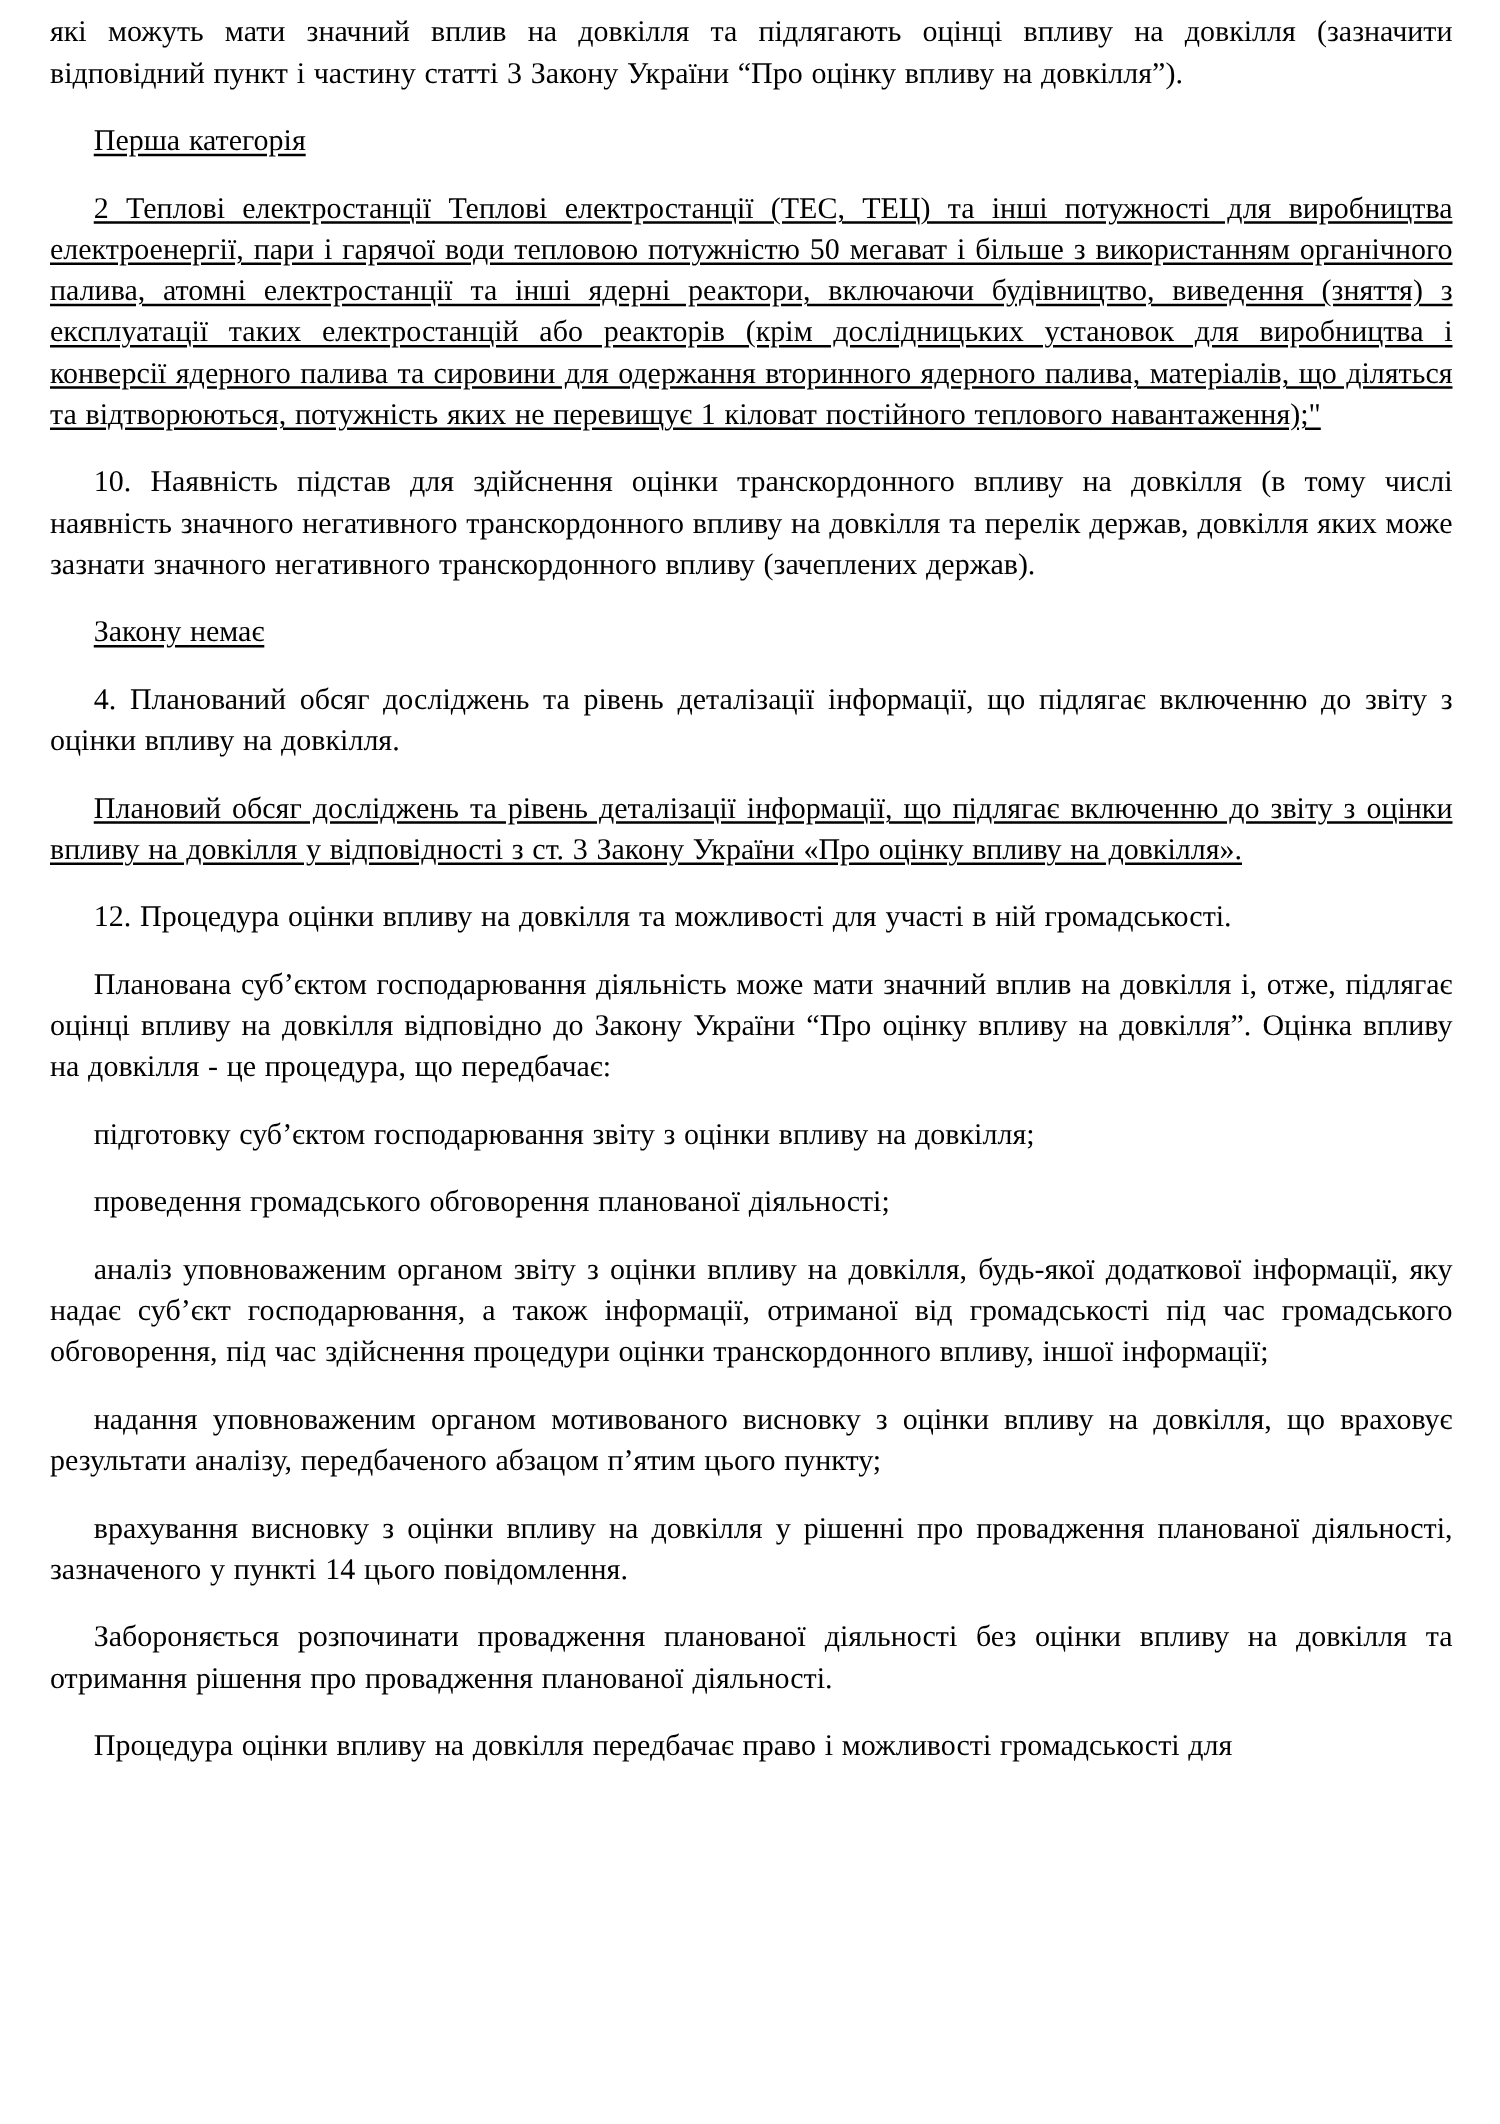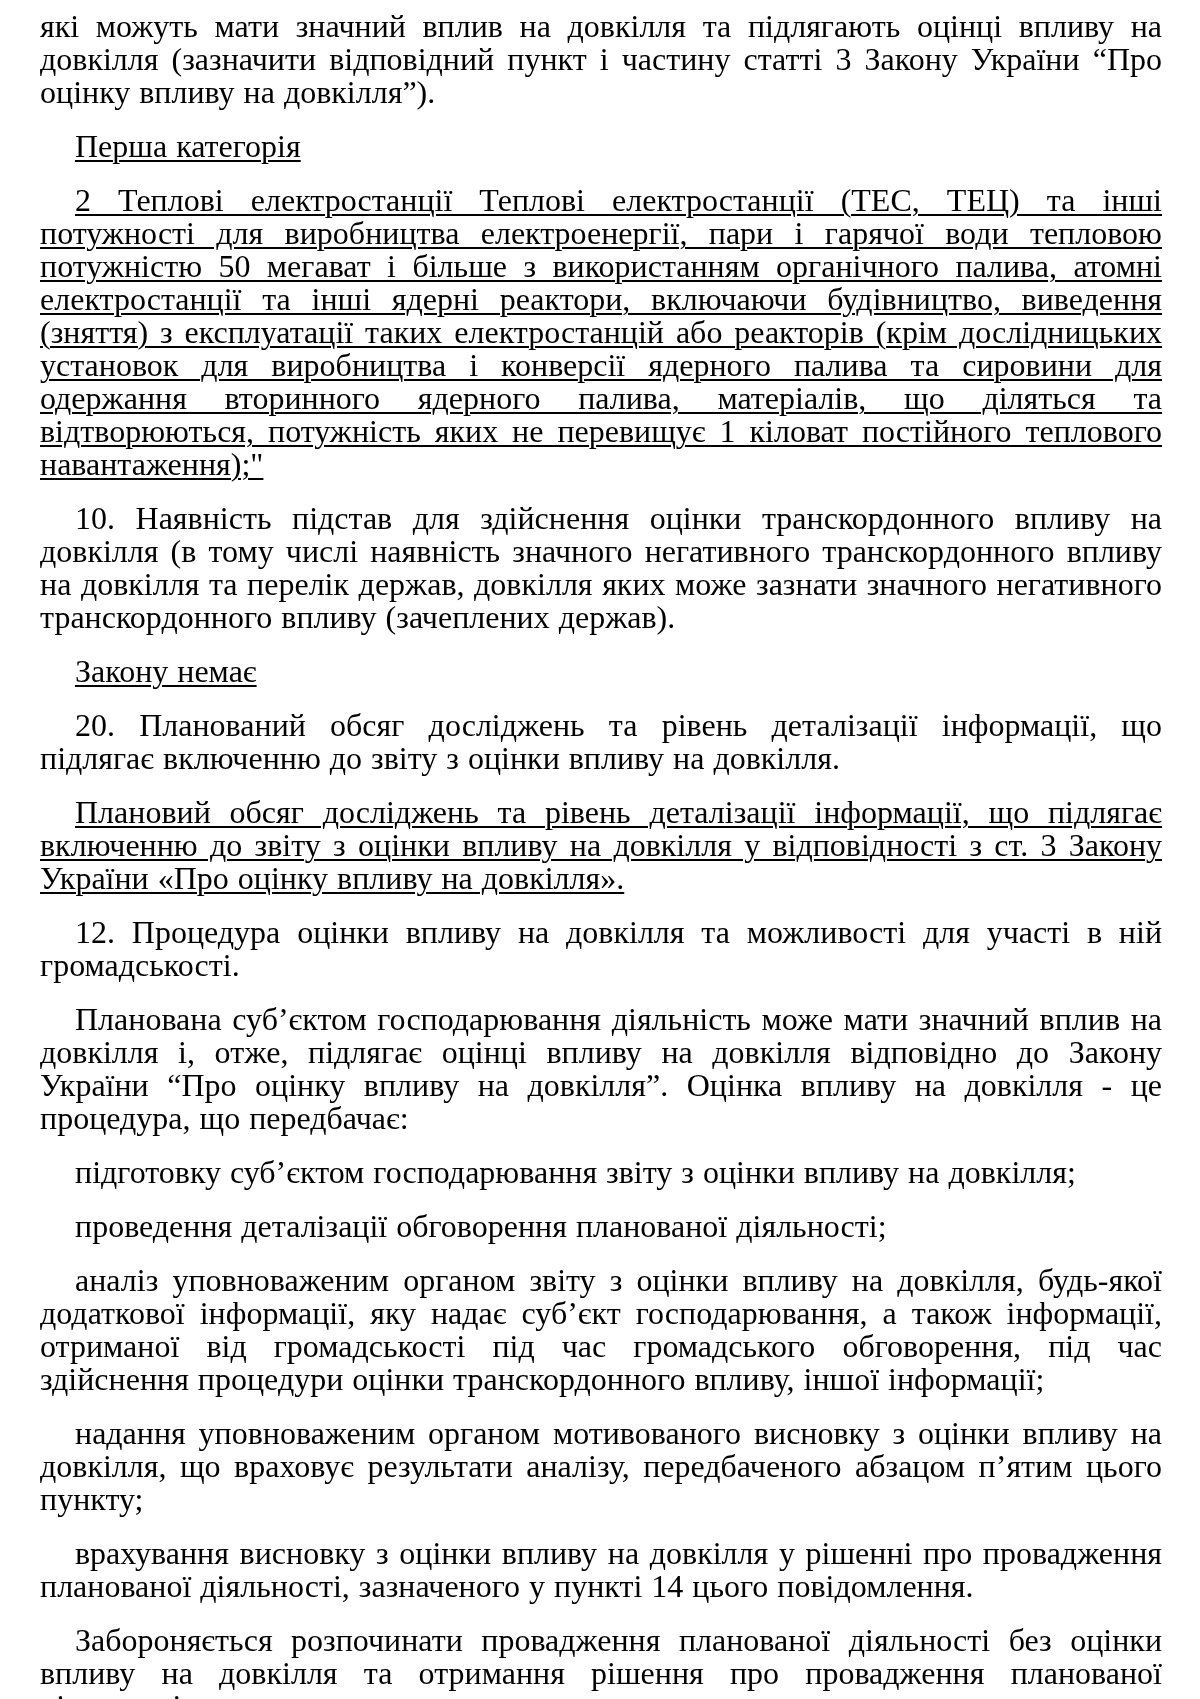--- a/index.html
+++ b/index.html
@@ -9,21 +9,21 @@
   }
   .page {
     position: relative;
     width: 1200px;
     height: 1699px;
     box-sizing: border-box;
     padding: 10px 38px 0 40px;
     background: #ffffff;
     color: #000000;
     font-family: "Liberation Serif", "DejaVu Serif", serif;
-    font-size: 32px;
+    font-size: 24px;
     line-height: 33px;
     overflow: hidden;
   }
   p.para {
     margin: 0 0 21px 0;
     text-align: justify;
     word-spacing: 1px;
   }
   p.ind {
     text-indent: 35px;
@@ -36,24 +36,24 @@
 </style>
 </head>
 <body>
 
 <div class="page">
   <p class="para">які можуть мати значний вплив на довкілля та підлягають оцінці впливу на довкілля (зазначити відповідний пункт і частину статті 3 Закону України “Про оцінку впливу на довкілля”).</p>
   <p class="para u ind">Перша категорія</p>
   <p class="para u ind">2 Теплові електростанції Теплові електростанції (ТЕС, ТЕЦ) та інші потужності для виробництва електроенергії, пари і гарячої води тепловою потужністю 50 мегават і більше з використанням органічного палива, атомні електростанції та інші ядерні реактори, включаючи будівництво, виведення (зняття) з експлуатації таких електростанцій або реакторів (крім дослідницьких установок для виробництва і конверсії ядерного палива та сировини для одержання вторинного ядерного палива, матеріалів, що діляться та відтворюються, потужність яких не перевищує 1 кіловат постійного теплового навантаження);"</p>
   <p class="para ind">10. Наявність підстав для здійснення оцінки транскордонного впливу на довкілля (в тому числі наявність значного негативного транскордонного впливу на довкілля та перелік держав, довкілля яких може зазнати значного негативного транскордонного впливу (зачеплених держав).</p>
   <p class="para u ind">Закону немає</p>
-  <p class="para ind">20. Планований обсяг досліджень та рівень деталізації інформації, що підлягає включенню до звіту з оцінки впливу на довкілля.</p>
+  <p class="para ind">4. Планований обсяг досліджень та рівень деталізації інформації, що підлягає включенню до звіту з оцінки впливу на довкілля.</p>
   <p class="para u ind">Плановий обсяг досліджень та рівень деталізації інформації, що підлягає включенню до звіту з оцінки впливу на довкілля у відповідності з ст. 3 Закону України «Про оцінку впливу на довкілля».</p>
   <p class="para ind">12. Процедура оцінки впливу на довкілля та можливості для участі в ній громадськості.</p>
   <p class="para ind">Планована суб’єктом господарювання діяльність може мати значний вплив на довкілля і, отже, підлягає оцінці впливу на довкілля відповідно до Закону України “Про оцінку впливу на довкілля”. Оцінка впливу на довкілля - це процедура, що передбачає:</p>
   <p class="para ind">підготовку суб’єктом господарювання звіту з оцінки впливу на довкілля;</p>
-  <p class="para ind">проведення деталізації обговорення планованої діяльності;</p>
+  <p class="para ind">проведення громадського обговорення планованої діяльності;</p>
   <p class="para ind">аналіз уповноваженим органом звіту з оцінки впливу на довкілля, будь-якої додаткової інформації, яку надає суб’єкт господарювання, а також інформації, отриманої від громадськості під час громадського обговорення, під час здійснення процедури оцінки транскордонного впливу, іншої інформації;</p>
   <p class="para ind">надання уповноваженим органом мотивованого висновку з оцінки впливу на довкілля, що враховує результати аналізу, передбаченого абзацом п’ятим цього пункту;</p>
   <p class="para ind">врахування висновку з оцінки впливу на довкілля у рішенні про провадження планованої діяльності, зазначеного у пункті 14 цього повідомлення.</p>
   <p class="para ind">Забороняється розпочинати провадження планованої діяльності без оцінки впливу на довкілля та отримання рішення про провадження планованої діяльності.</p>
   <p class="para ind">Процедура оцінки впливу на довкілля передбачає право і можливості громадськості для</p>
 </div>
 
 </body></html>

